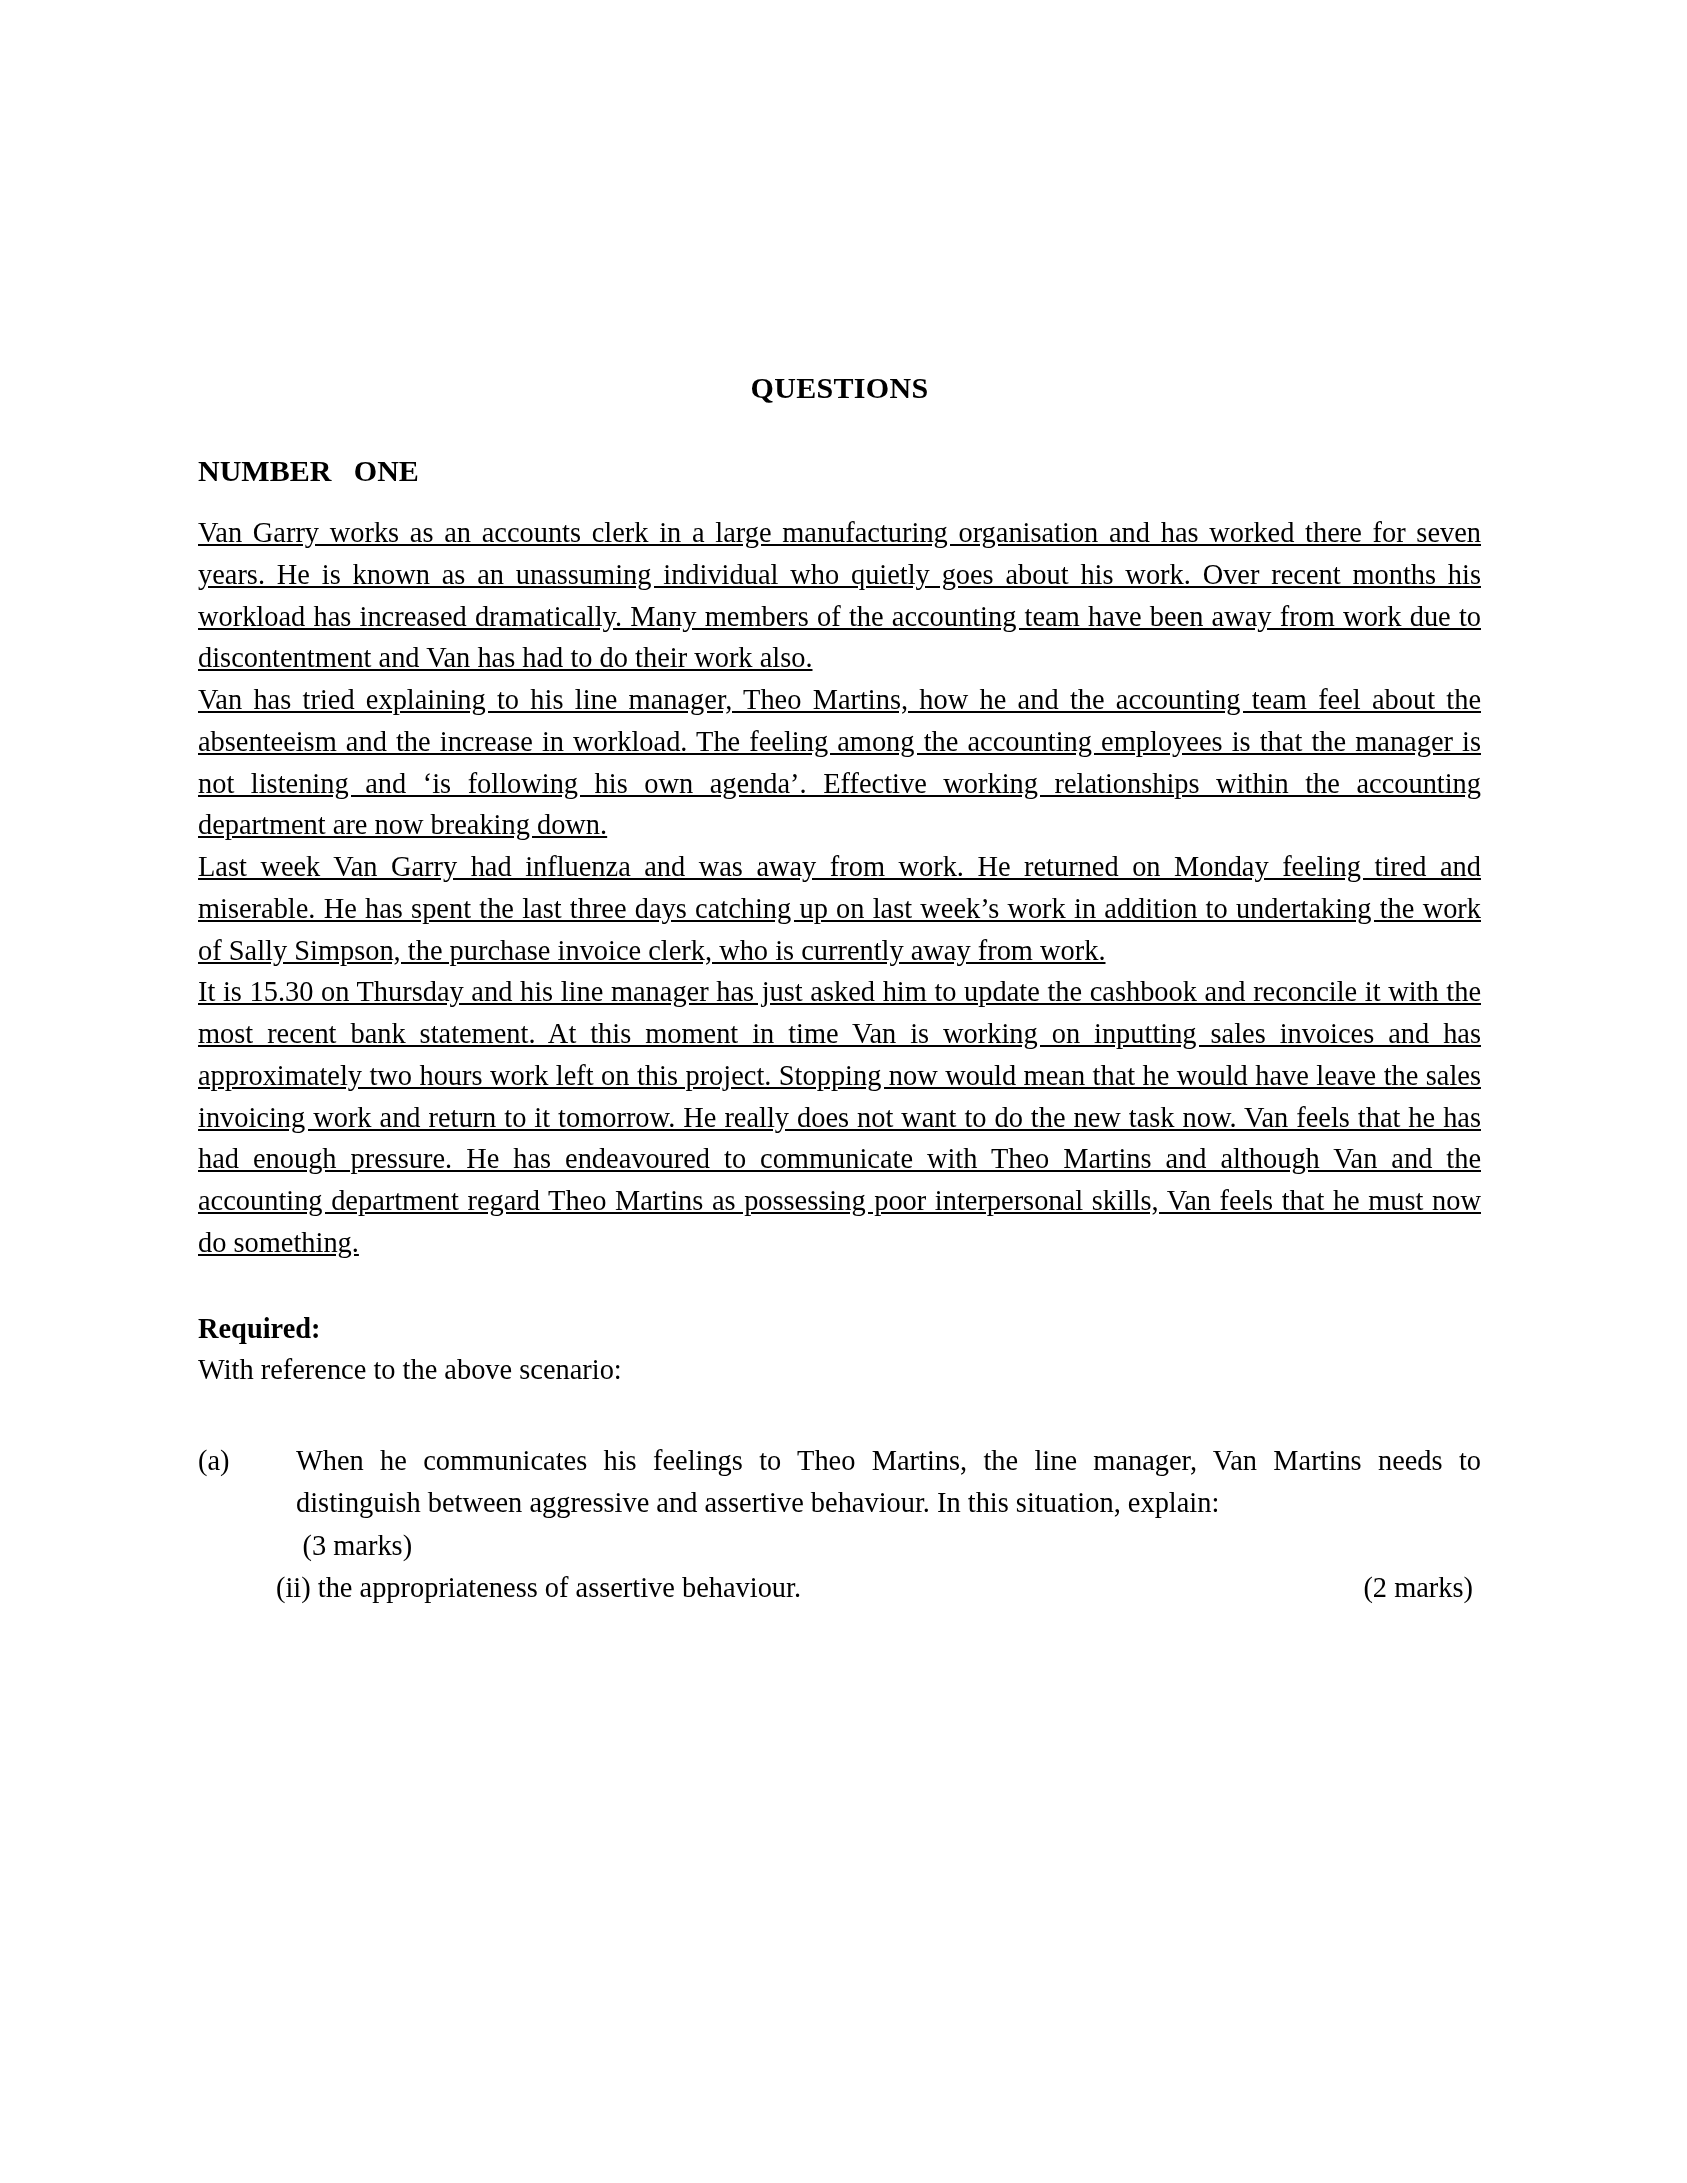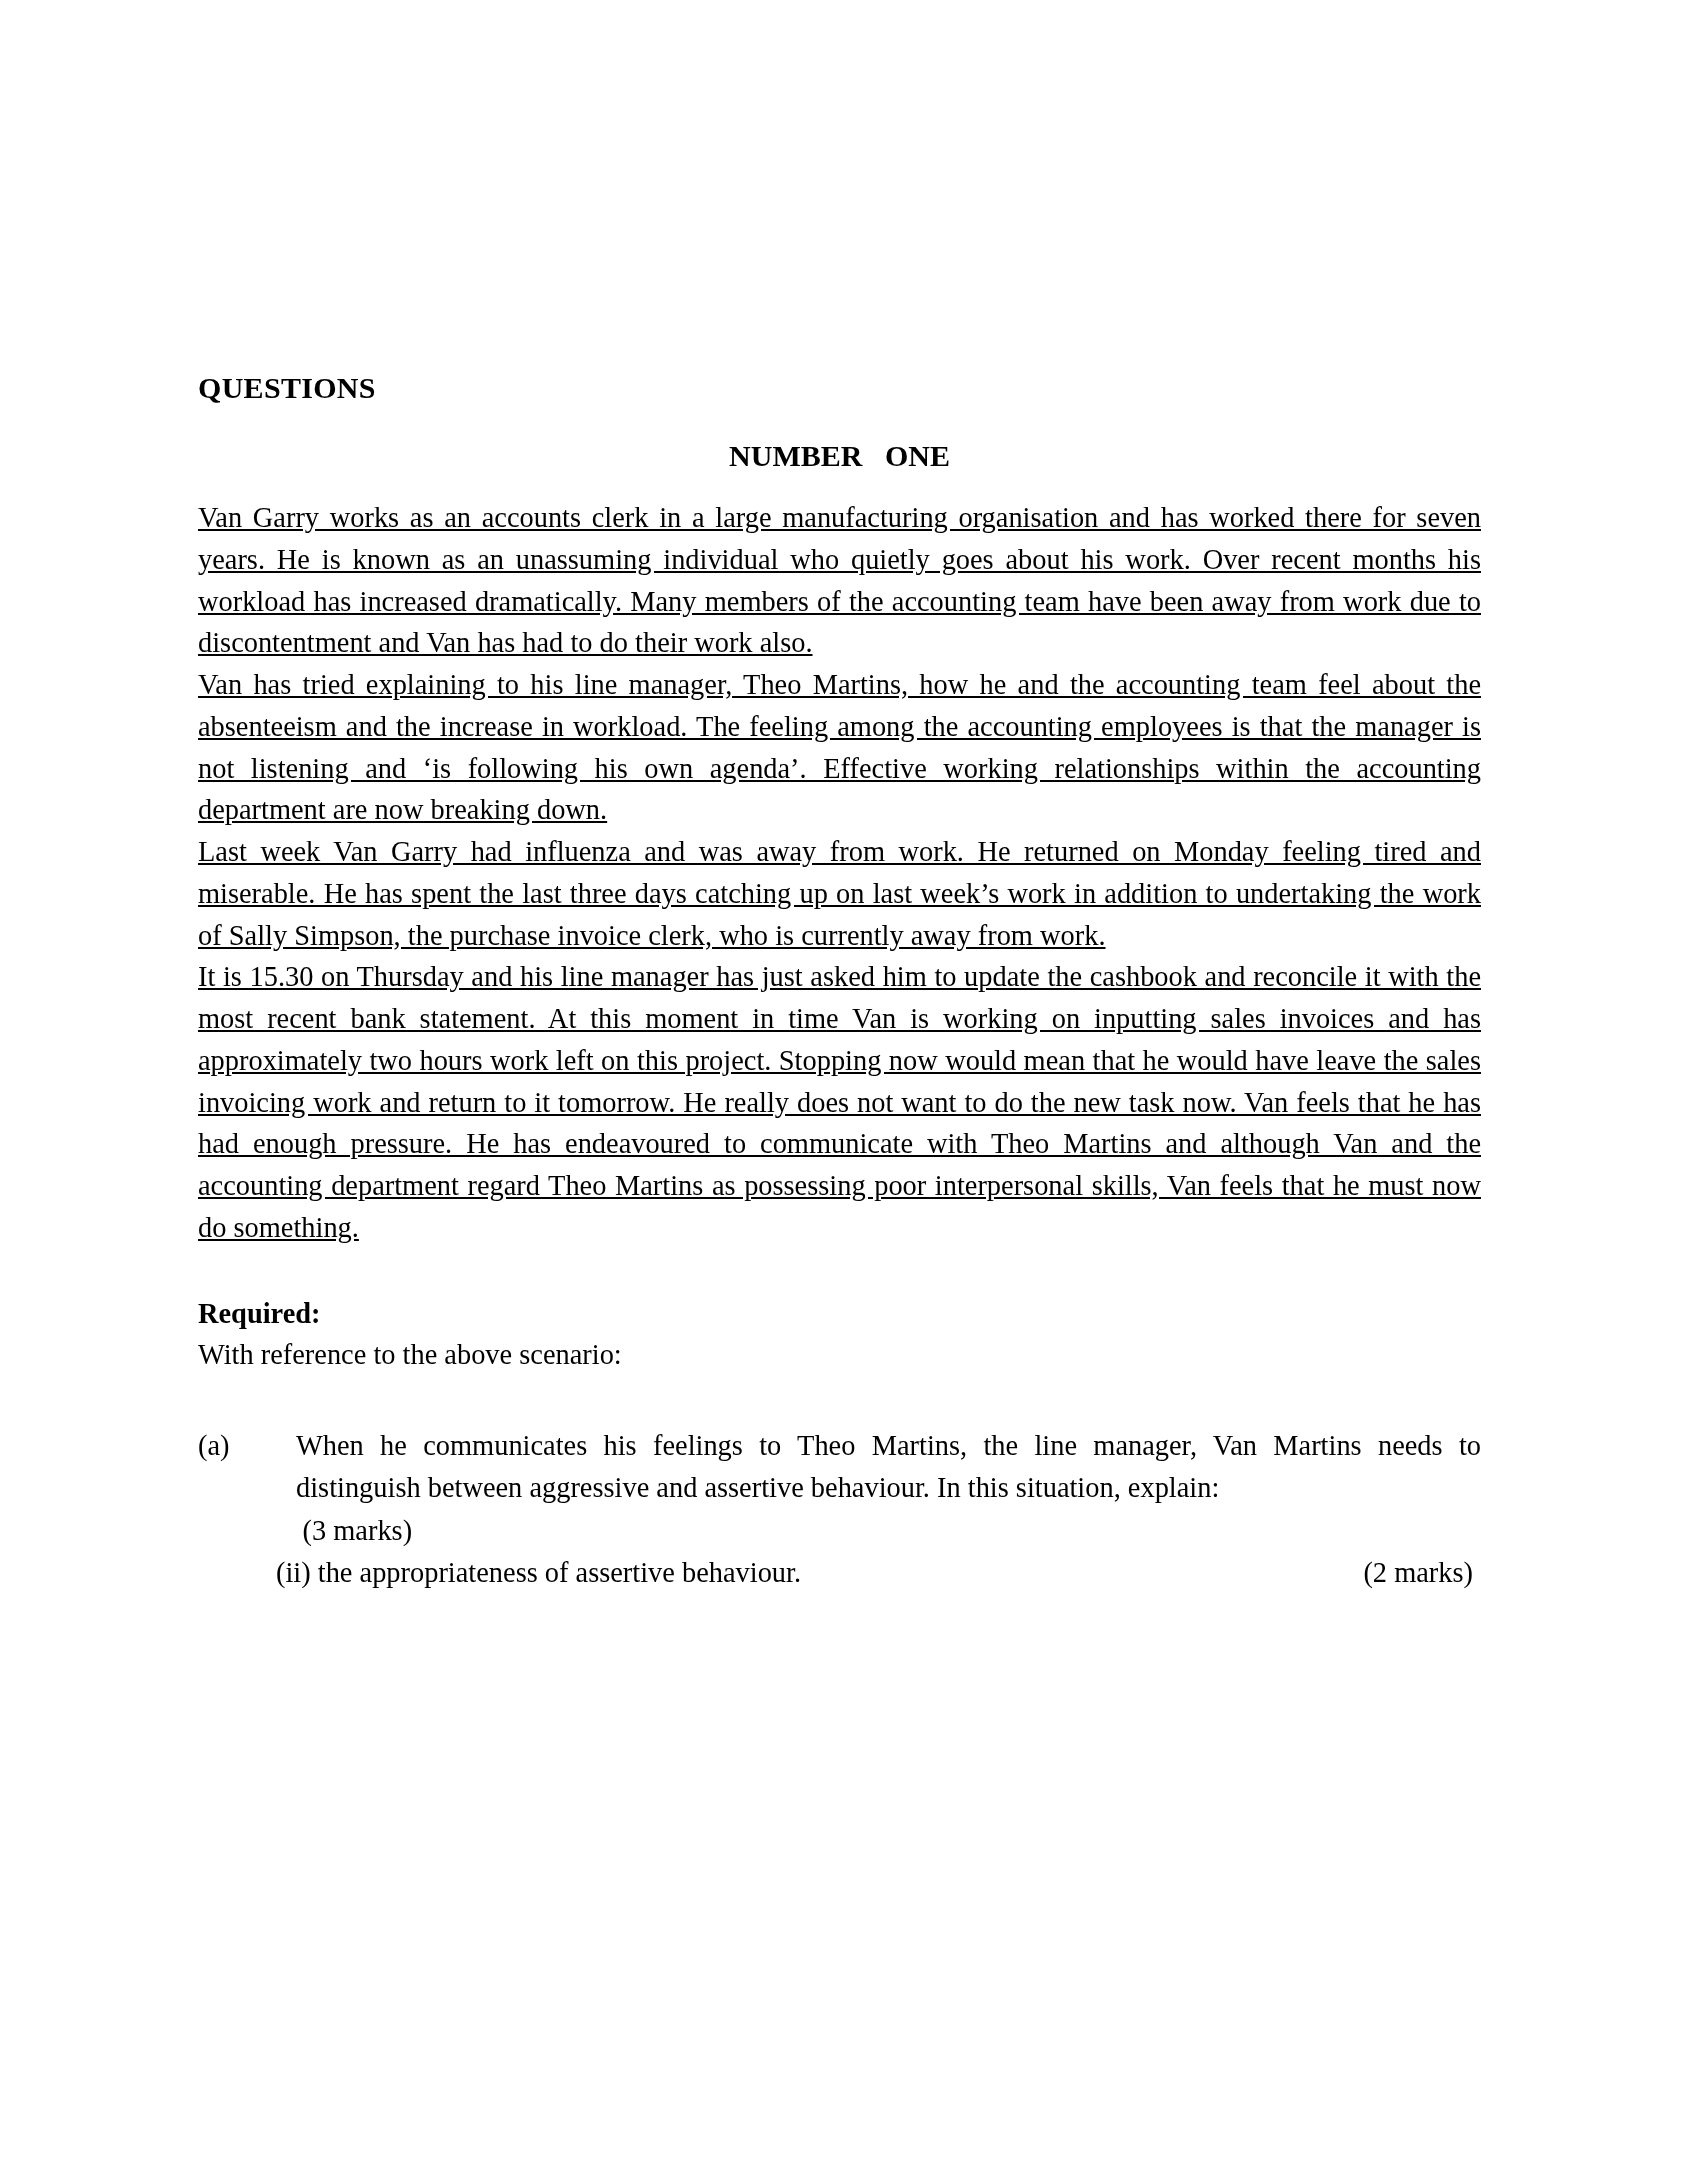--- a/index.html
+++ b/index.html
@@ -19,34 +19,33 @@
     box-sizing: border-box;
     overflow: hidden;
   }
   .content {
     position: absolute;
     left: 198px;
     top: 370px;
     width: 1283px;
   }
   .doc-title {
-    text-align: left;
+    text-align: center;
     font-weight: bold;
     font-size: 30px;
     letter-spacing: 0.3px;
-    margin: 0 0 31px 0;
+    margin: 0 0 46px 0;
     line-height: 1.2;
   }
   .section-heading {
     font-weight: bold;
     font-size: 30px;
     margin: 0 0 22.5px 0;
     line-height: 1.25;
     white-space: pre;
-    text-align: center;
   }
   p.body-par {
     margin: 0;
     font-size: 28.4px;
     line-height: 1.47;
     text-align: justify;
     text-justify: inter-word;
     hyphens: none;
     text-decoration: underline;
   }

